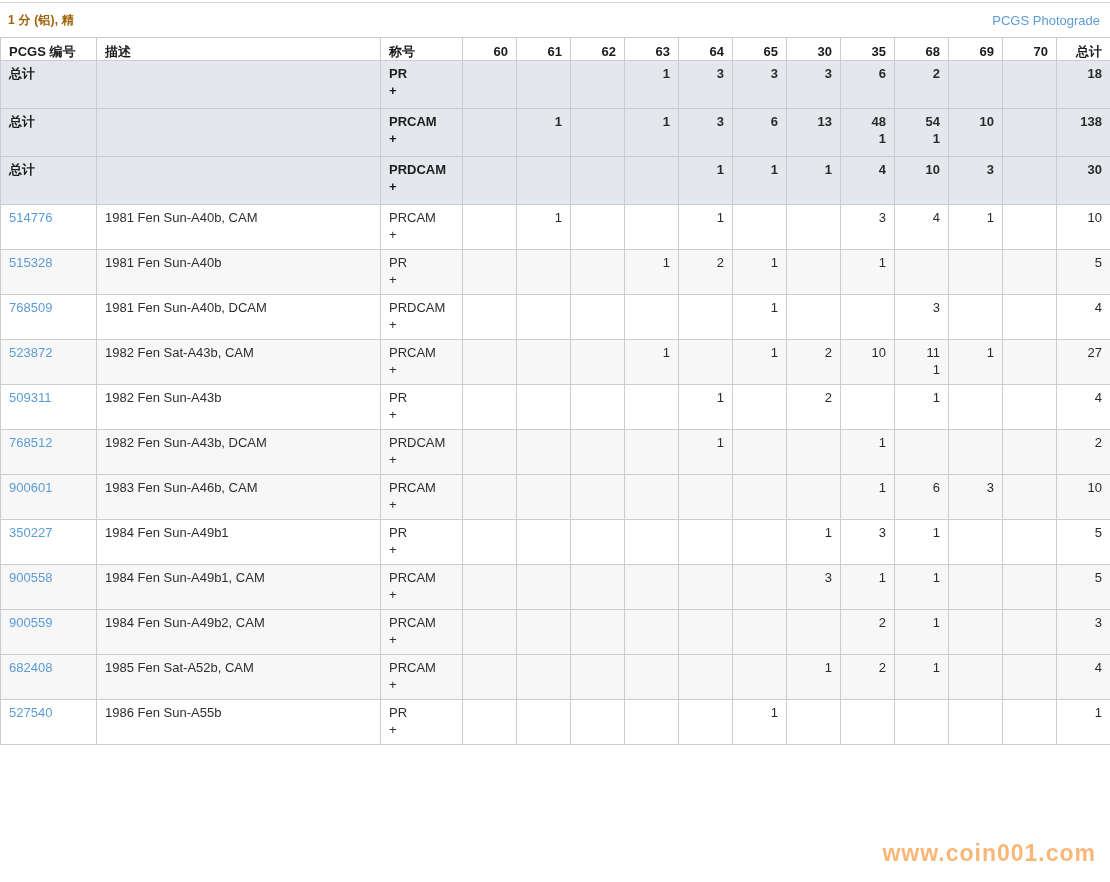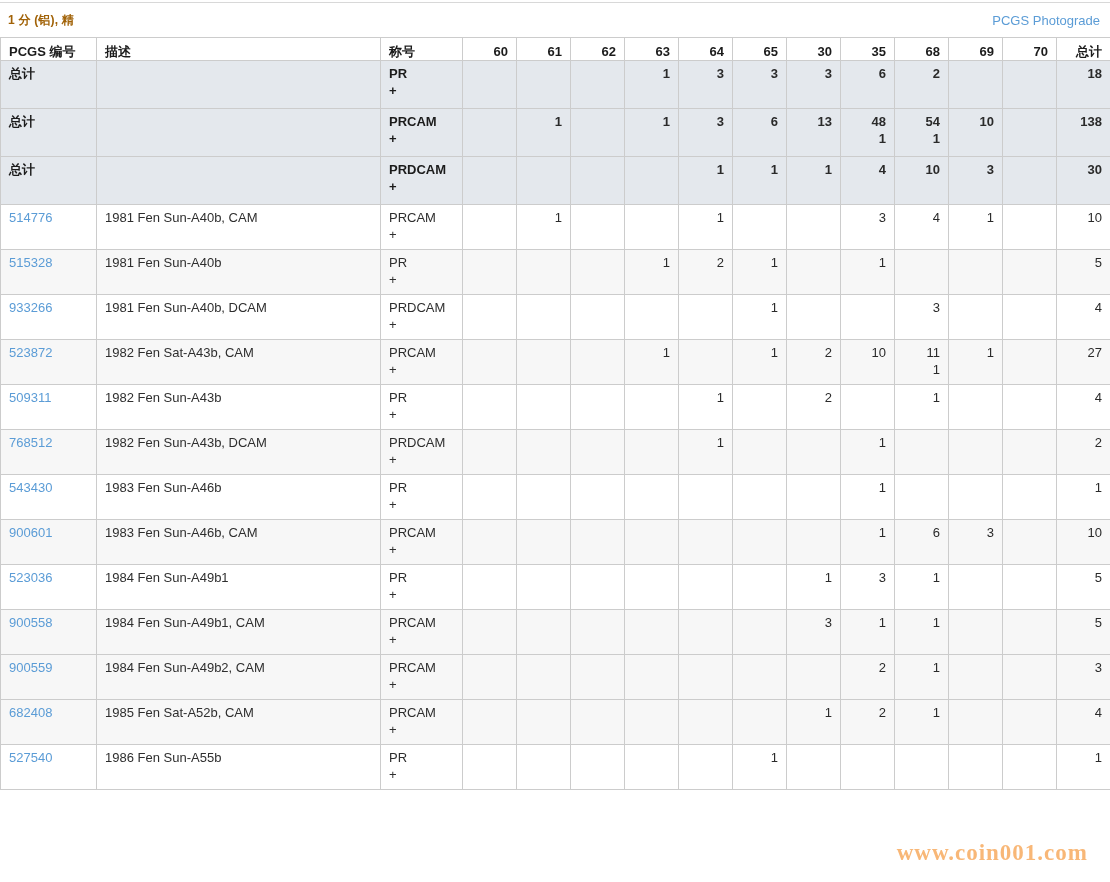--- a/index.html
+++ b/index.html
@@ -74,28 +74,27 @@
   .pcgs-link {
     color: #5b9cd6;
     text-decoration: none;
     cursor: pointer;
   }
   .desig-line { display: block; }
   .plus-line { display: block; }
   .watermark {
     position: absolute;
     top: 840px;
-    right: 22px;
+    right: 14px;
     font-size: 23px;
     font-weight: bold;
     letter-spacing: 1px;
     color: rgba(247, 170, 95, 0.85);
     pointer-events: none;
     z-index: 5;
-    font-family: Liberation Serif, serif;
   }
 </style>
 </head>
 <body>
 
 <div class="top-rule"></div>
 
 <div class="header-bar">
   <div class="page-title">1 分 (铝), 精</div>
   <a class="photograde-link">PCGS Photograde</a>
@@ -293,21 +292,21 @@
         <td class="num"></td>
         <td class="num">
           <span class="desig-line">1</span>
         </td>
         <td class="num"></td>
         <td class="num"></td>
         <td class="num"></td>
         <td class="num">5</td>
       </tr>
       <tr class="coin-row">
-        <td><a class="pcgs-link">933266</a></td>
+        <td><a class="pcgs-link">768509</a></td>
         <td>1981 Fen Sun-A40b, DCAM</td>
         <td>
           <span class="desig-line">PRDCAM</span>
           <span class="plus-line">+</span>
         </td>
         <td class="num"></td>
         <td class="num"></td>
         <td class="num"></td>
         <td class="num"></td>
         <td class="num"></td>
@@ -399,42 +398,20 @@
         <td class="num"></td>
         <td class="num"></td>
         <td class="num">
           <span class="desig-line">1</span>
         </td>
         <td class="num"></td>
         <td class="num"></td>
         <td class="num"></td>
         <td class="num">2</td>
       </tr>
-      <tr class="coin-row">
-        <td><a class="pcgs-link">543430</a></td>
-        <td>1983 Fen Sun-A46b</td>
-        <td>
-          <span class="desig-line">PR</span>
-          <span class="plus-line">+</span>
-        </td>
-        <td class="num"></td>
-        <td class="num"></td>
-        <td class="num"></td>
-        <td class="num"></td>
-        <td class="num"></td>
-        <td class="num"></td>
-        <td class="num"></td>
-        <td class="num">
-          <span class="desig-line">1</span>
-        </td>
-        <td class="num"></td>
-        <td class="num"></td>
-        <td class="num"></td>
-        <td class="num">1</td>
-      </tr>
       <tr class="coin-row alt">
         <td><a class="pcgs-link">900601</a></td>
         <td>1983 Fen Sun-A46b, CAM</td>
         <td>
           <span class="desig-line">PRCAM</span>
           <span class="plus-line">+</span>
         </td>
         <td class="num"></td>
         <td class="num"></td>
         <td class="num"></td>
@@ -448,21 +425,21 @@
         <td class="num">
           <span class="desig-line">6</span>
         </td>
         <td class="num">
           <span class="desig-line">3</span>
         </td>
         <td class="num"></td>
         <td class="num">10</td>
       </tr>
       <tr class="coin-row">
-        <td><a class="pcgs-link">523036</a></td>
+        <td><a class="pcgs-link">350227</a></td>
         <td>1984 Fen Sun-A49b1</td>
         <td>
           <span class="desig-line">PR</span>
           <span class="plus-line">+</span>
         </td>
         <td class="num"></td>
         <td class="num"></td>
         <td class="num"></td>
         <td class="num"></td>
         <td class="num"></td>

